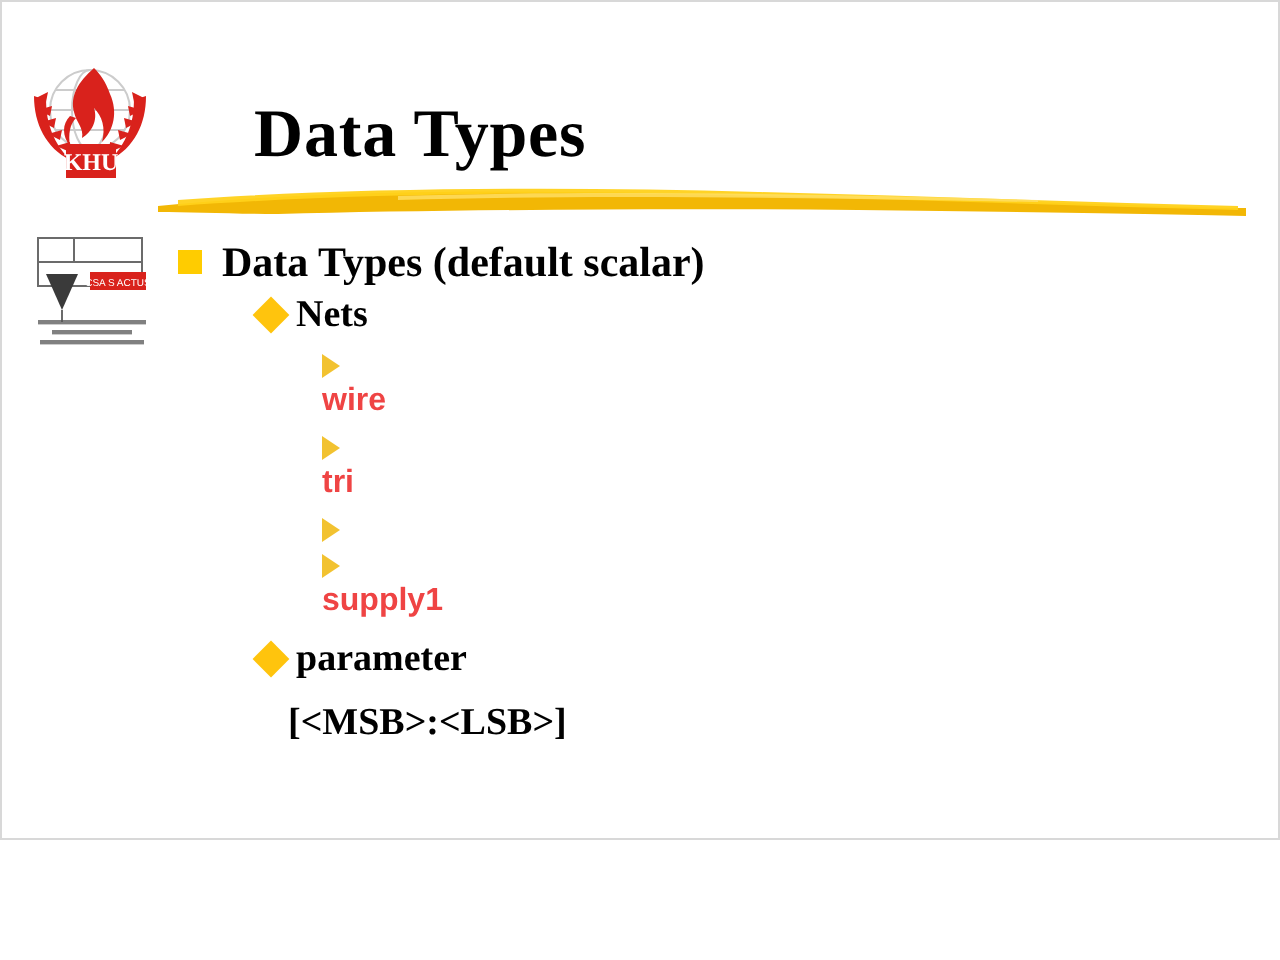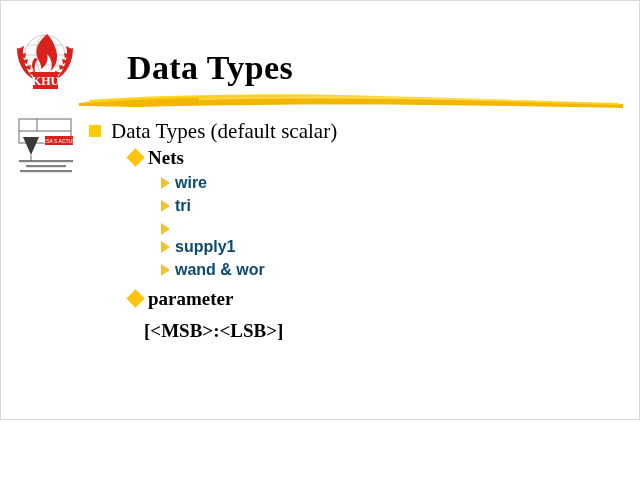--- a/index.html
+++ b/index.html
@@ -68,21 +68,21 @@
     left: 88px;
     top: 116px;
     width: 540px;
   }
 
   .lvl1 {
     position: relative;
     display: flex;
     align-items: flex-start;
     font-family: "Liberation Serif", "DejaVu Serif", serif;
-    font-weight: normal;
+    font-weight: bold;
     font-size: 21px;
     line-height: 28px;
     color: #000000;
   }
   .lvl1 .bullet-square {
     width: 12px;
     height: 12px;
     background: #FFCC00;
     margin-top: 8px;
     margin-right: 10px;
@@ -112,21 +112,22 @@
 
   .lvl3 {
     position: relative;
     display: flex;
     align-items: flex-start;
     margin-left: 72px;
     font-family: "Liberation Sans", "DejaVu Sans", sans-serif;
     font-weight: bold;
     font-size: 16px;
     line-height: 23px;
-    color: #0c4a6e;
+    color: #ef4444;
+    flex-direction: column;
   }
   .lvl3 .bullet-arrow {
     width: 0;
     height: 0;
     border-top: 6px solid transparent;
     border-bottom: 6px solid transparent;
     border-left: 9px solid #F2C230;
     margin-top: 6px;
     margin-right: 5px;
     flex: 0 0 auto;
@@ -233,24 +234,20 @@
       <span class="bullet-arrow"></span>
       <span>tri</span>
     </div>
     <div class="lvl3">
       <span class="bullet-arrow"></span>
     </div>
     <div class="lvl3">
       <span class="bullet-arrow"></span>
       <span>supply1</span>
     </div>
-    <div class="lvl3">
-      <span class="bullet-arrow"></span>
-      <span>wand &amp; wor</span>
-    </div>
 
     <div class="gap-a"></div>
 
 
     <div class="lvl2">
       <span class="bullet-diamond"></span>
       <span>parameter</span>
     </div>
 
     <div class="gap-b"></div>

